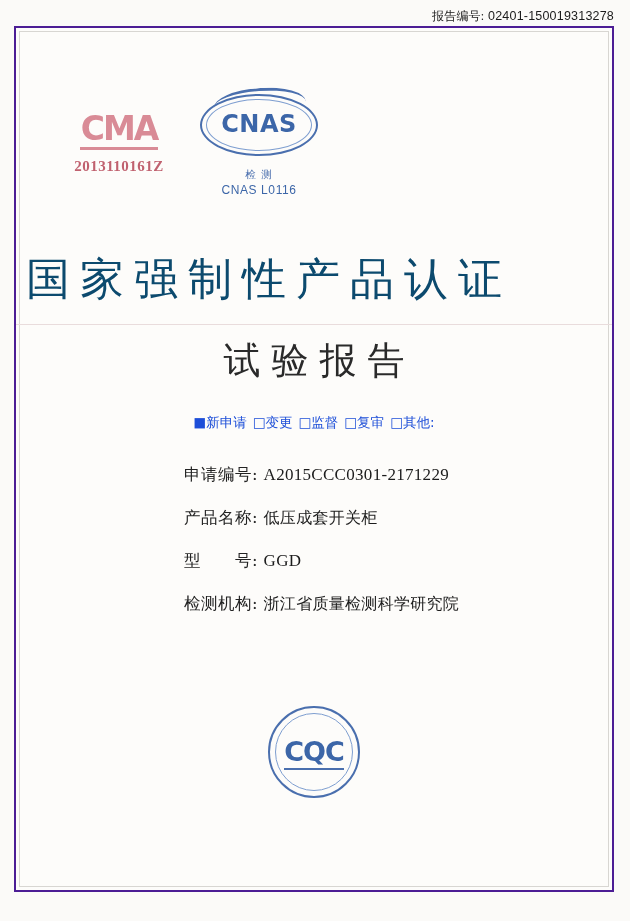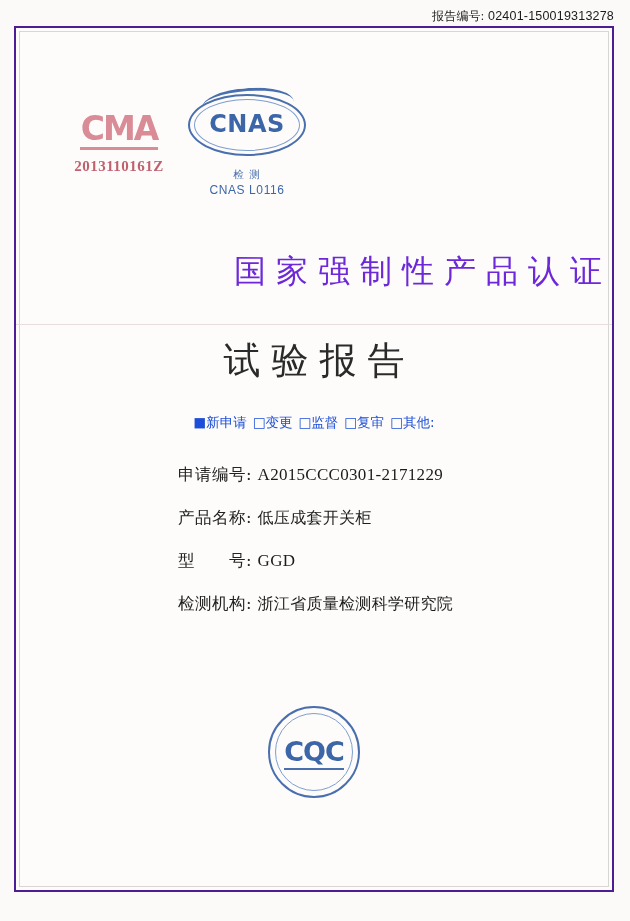--- a/index.html
+++ b/index.html
@@ -98,21 +98,21 @@
     margin-top: 8px;
     font-family: "Liberation Serif", serif;
     font-weight: bold;
     font-size: 15px;
     color: #c0616f;
     letter-spacing: 0.5px;
   }
 
   .cnas-block {
     position: absolute;
-    left: 156px;
+    left: 168px;
     top: 6px;
     width: 150px;
     text-align: center;
     color: #4a6fae;
   }
   .cnas-oval {
     position: relative;
     width: 118px;
     height: 62px;
     margin: 0 auto;
@@ -170,25 +170,25 @@
     color: #3c66a8;
     letter-spacing: 0.6px;
   }
 
   
   .title-main {
     position: absolute;
     left: 0;
     top: 222px;
     width: 100%;
-    text-align: right;
-    font-family: "DejaVu Serif", serif;
-    font-size: 32px;
+    text-align: left;
+    font-family: "DejaVu Serif", serif;
+    font-size: 44px;
     letter-spacing: 10px;
-    color: #6d28d9;
+    color: #0c4a6e;
     font-weight: 500;
     text-indent: 10px;
   }
   .title-sub {
     position: absolute;
     left: 0;
     top: 308px;
     width: 100%;
     text-align: center;
     font-family: "DejaVu Serif", serif;
@@ -211,21 +211,21 @@
     color: #1d4ed8;
   }
   .checkline .item {
     margin: 0 3px;
     white-space: nowrap;
   }
 
   
   .fields {
     position: absolute;
-    left: 10px;
+    left: 16px;
     top: 436px;
     width: 100%;
     text-align: center;
   }
   .field-row {
     display: flex;
     justify-content: flex-start;
     padding-left: 152px;
     margin-bottom: 21px;
     align-items: baseline;

